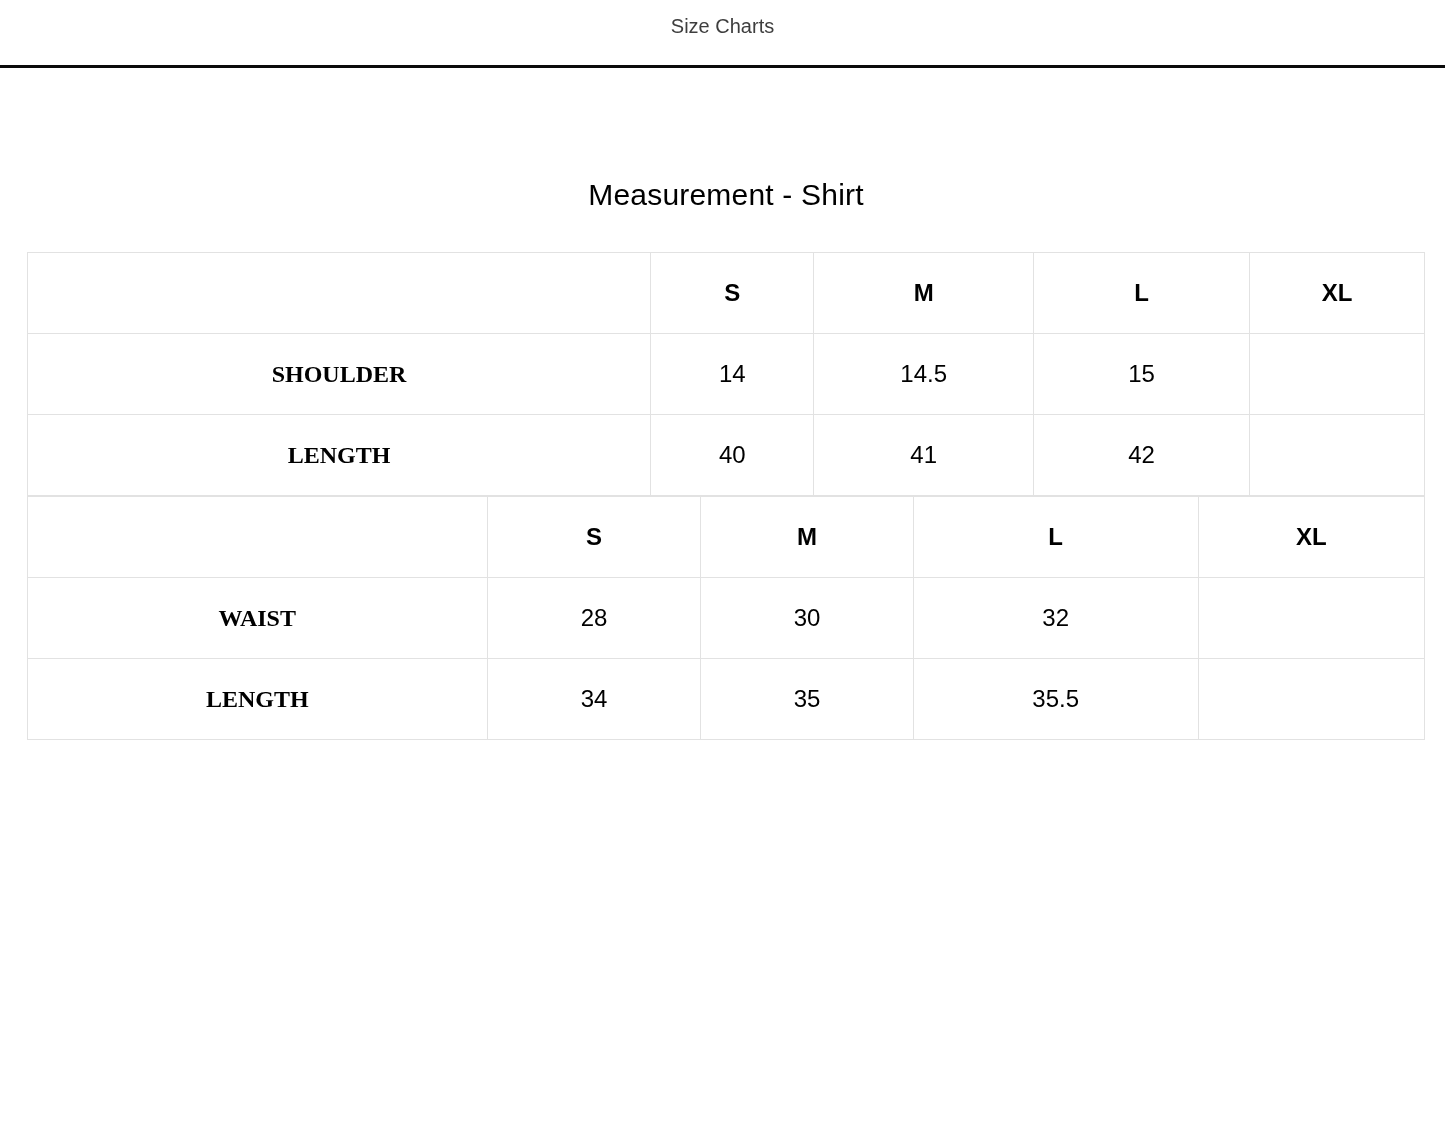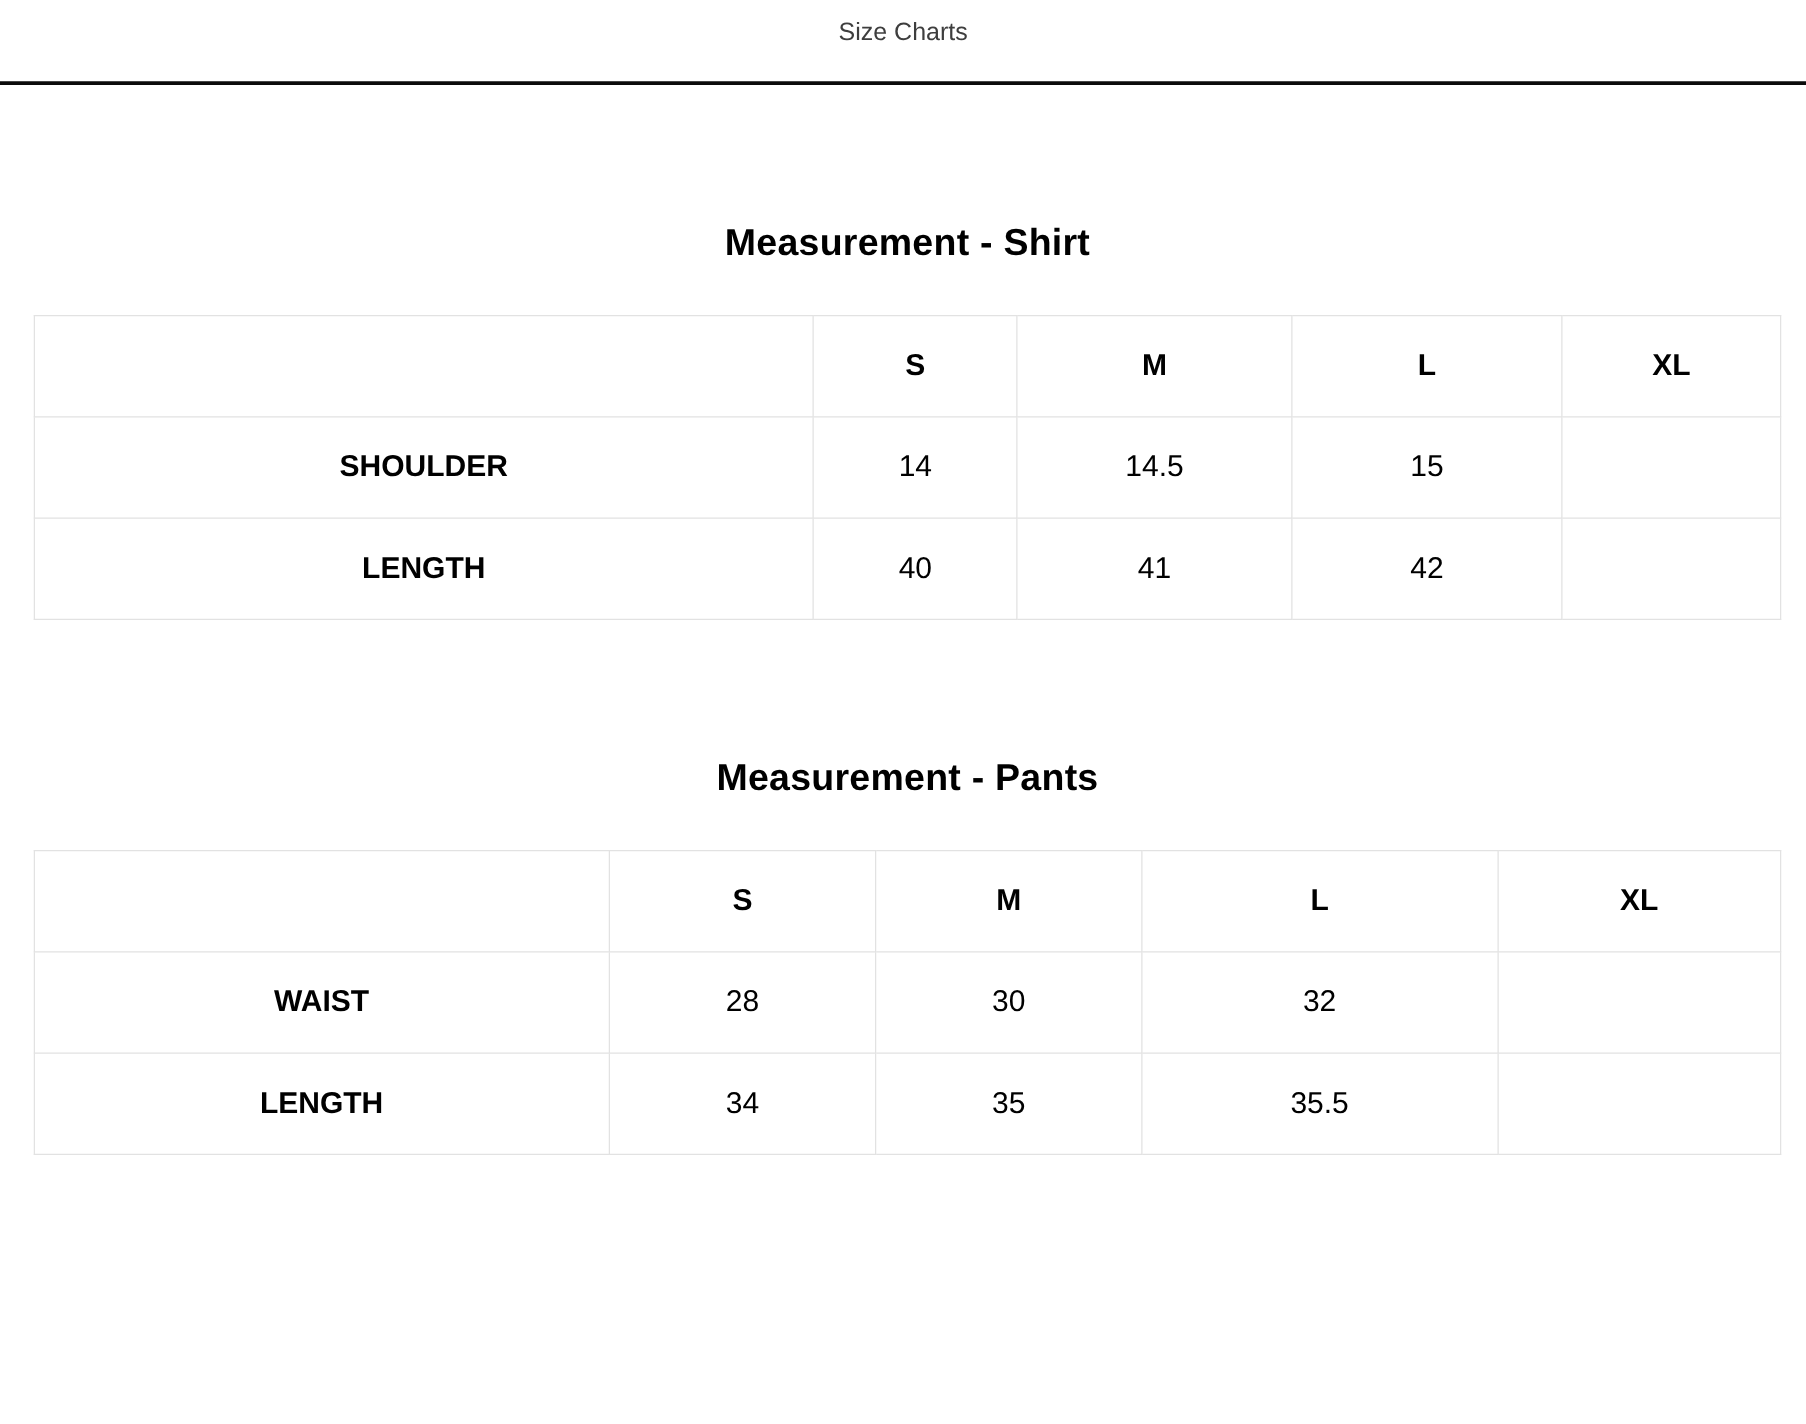--- a/index.html
+++ b/index.html
@@ -33,21 +33,21 @@
     color: #3e3e3e;
     font-weight: 400;
   }
   
   .content {
     padding: 0 20px 40px 27px;
     box-sizing: border-box;
   }
   .section-title {
     font-size: 30px;
-    font-weight: 700;
+    font-weight: 400;
     color: #000000;
     text-align: center;
     margin: 110px 0 40px 0;
     letter-spacing: 0.2px;
   }
   table.size-table {
     width: 100%;
     border-collapse: collapse;
     table-layout: fixed;
     background: #ffffff;
@@ -61,20 +61,21 @@
     font-size: 24px;
     padding: 0 6px;
     box-sizing: border-box;
     background: #ffffff;
   }
   table.size-table th {
     font-weight: 700;
   }
   table.size-table td.row-label {
     font-weight: 700;
+    font-family: Liberation Serif, serif;
   }
   table.size-table td.cell-value {
     font-weight: 400;
     color: #000000;
   }
 </style>
 </head>
 <body>
 
 <header class="top-bar">
@@ -115,21 +116,20 @@
           <td class="cell-value">40</td>
           <td class="cell-value">41</td>
           <td class="cell-value">42</td>
           <td class="cell-value"></td>
         </tr>
       </tbody>
     </table>
   </section>
 
   <section>
-    <h2 class="section-title">Measurement - Pants</h2>
     <table class="size-table">
       <colgroup>
         <col style="width:32.9%">
         <col style="width:15.3%">
         <col style="width:15.2%">
         <col style="width:20.4%">
         <col style="width:16.2%">
       </colgroup>
       <thead>
         <tr>

